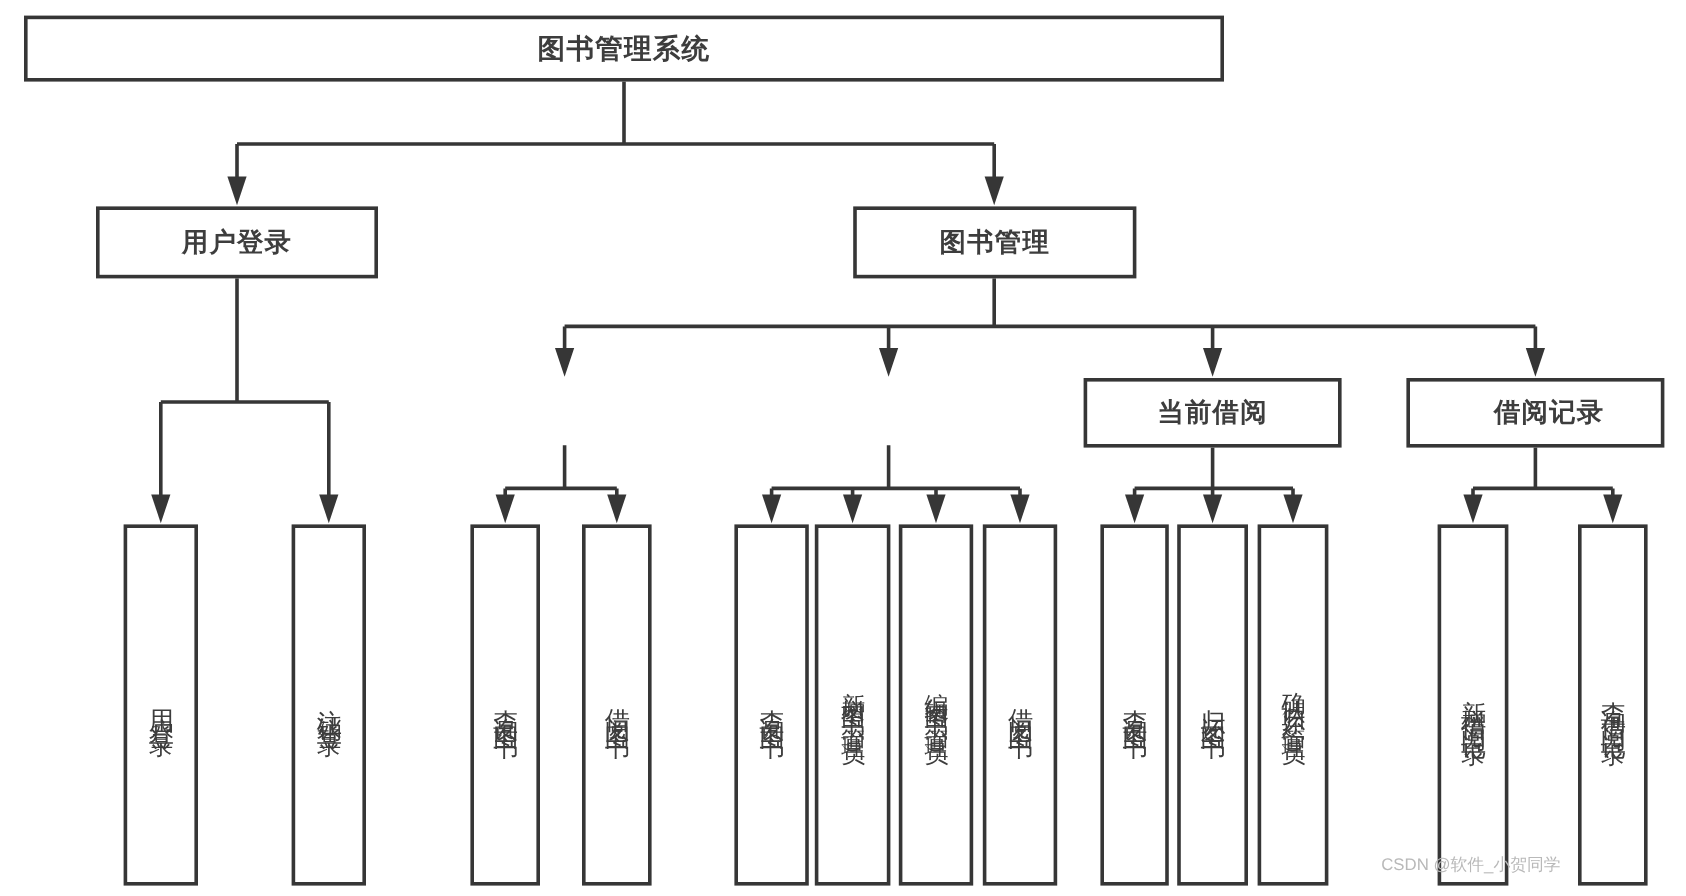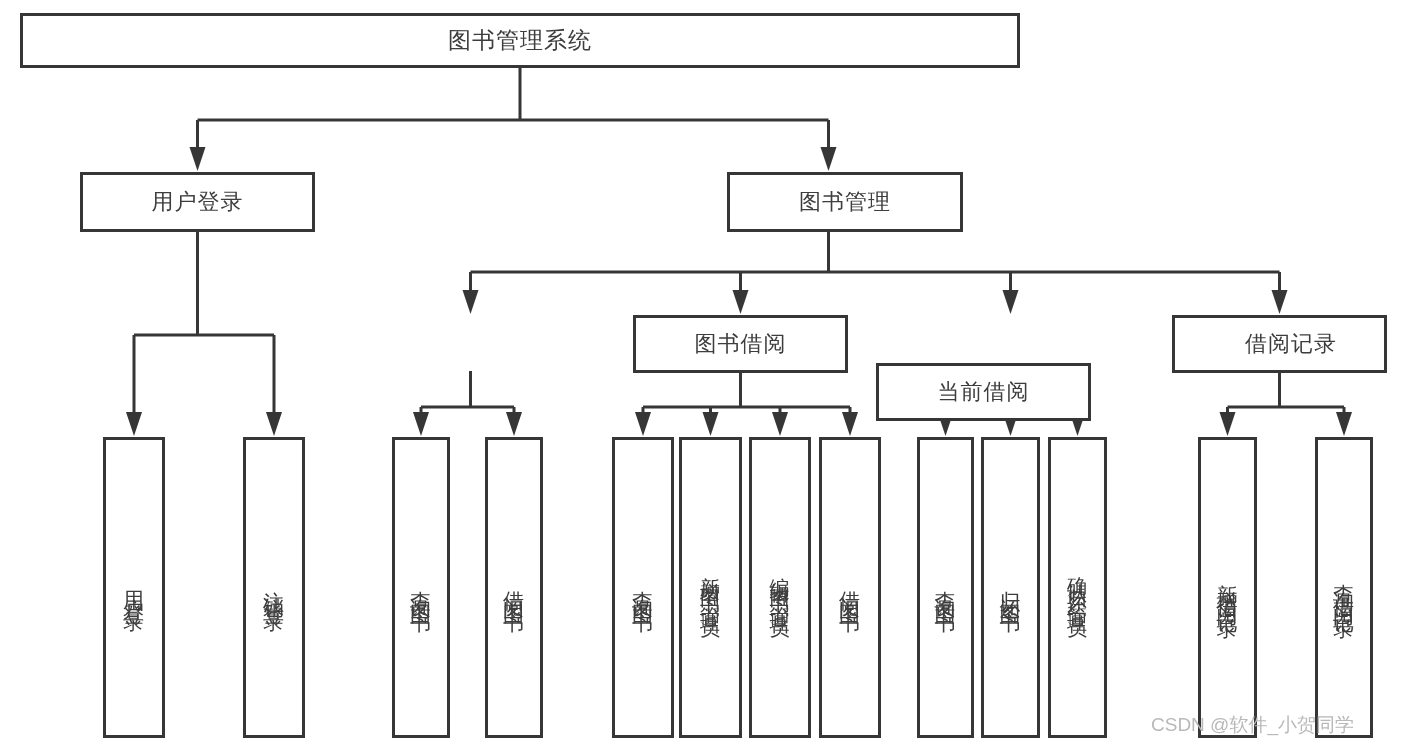--- a/index.html
+++ b/index.html
@@ -43,28 +43,29 @@
     color: var(--text);
     display: flex;
     align-items: center;
     justify-content: center;
     z-index: 2;
   }
   .hbox {
     font-size: 22px;
     letter-spacing: 1px;
     white-space: nowrap;
+    font-weight: bold;
   }
   .root  { left: 20px;   top: 13px;  width: 1000px; height: 55px; font-size: 23px; }
   .l2a   { left: 80px;   top: 172px; width: 235px;  height: 60px; }
-  .l2b   { left: 711px;  top: 172px; width: 236px;  height: 60px; margin-left: 16px; }
+  .l2b   { left: 711px;  top: 172px; width: 236px;  height: 60px; }
   .l3    { top: 315px; height: 58px; width: 215px; }
   .l3a   { left: 363px; }
   .l3b   { left: 633px; }
-  .l3c   { left: 876px; margin-top: 48px; }
+  .l3c   { left: 903px; }
   .l3d   { left: 1172px; padding-left: 23px; }
 
   .leaf {
     top: 437px;
     height: 301px;
   }
   .vtext {
     writing-mode: vertical-rl;
     text-orientation: mixed;
     font-size: 21px;
@@ -86,21 +87,21 @@
   .lf10 { left: 1048px; width: 59px; }
   .lf11 { left: 1198px; width: 59px; }
   .lf12 { left: 1315px; width: 58px; }
   .lf5 .vtext, .lf6 .vtext, .lf10 .vtext { letter-spacing: 6px; font-size: 20px; }
 
   .watermark {
     position: absolute;
     left: 1151px;
     top: 712px;
     z-index: 3;
-    font-size: 19px;
+    font-size: 14px;
     color: var(--watermark);
     white-space: nowrap;
   }
 </style>
 </head>
 <body>
 
 <div class="stage">
 
   <svg class="connectors" viewBox="0 0 1405 747" xmlns="http://www.w3.org/2000/svg" aria-hidden="true">
@@ -137,21 +138,20 @@
     <path d="M1279.5 371 V407 M1227.5 407 H1344 M1227.5 407 V414 M1344 407 V414"></path>
     <polygon points="1219.5,412 1235.5,412 1227.5,436"></polygon>
     <polygon points="1336,412 1352,412 1344,436"></polygon>
   </svg>
 
   <div class="box hbox root">图书管理系统</div>
 
   <div class="box hbox l2a">用户登录</div>
   <div class="box hbox l2b">图书管理</div>
 
-  <div class="box hbox l3 l3b">图书借阅</div>
   <div class="box hbox l3 l3c">当前借阅</div>
   <div class="box hbox l3 l3d">借阅记录</div>
 
   <div class="box leaf lf0">
     <span class="vtext">用户登录</span>
   </div>
   <div class="box leaf lf1">
     <span class="vtext">注销登录</span>
   </div>
   <div class="box leaf lf2">

